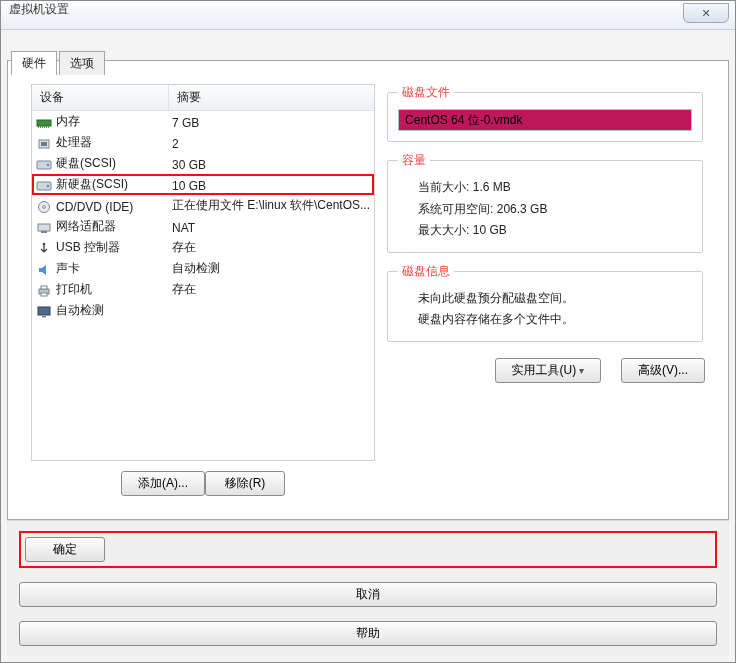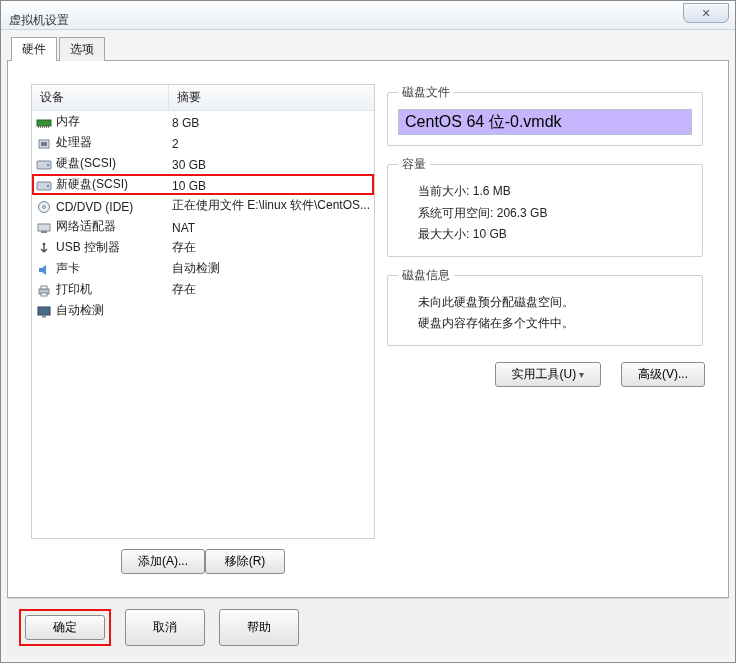--- a/index.html
+++ b/index.html
@@ -15,21 +15,21 @@
     background: #fff;
     border: 1px solid #8a8a8a;
     box-sizing: border-box;
     position: relative;
     display: flex; flex-direction: column;
   }
   .titlebar {
     height: 28px;
     background: linear-gradient(#fdfefe, #e9eff5);
     border-bottom: 1px solid #c9d1da;
-    display: flex; align-items: flex-end;
+    display: flex; align-items: flex-start;
     padding: 0 8px;
     font-size: 12px;
     color: #333;
     position: relative;
   }
   .titlebar .close {
     position: absolute; right: 6px; top: 2px;
     width: 44px; height: 18px;
     border: 1px solid #9aa8b8;
     border-radius: 0 0 6px 6px;
@@ -41,21 +41,21 @@
     flex: 1;
     background: #f4f4f4;
     padding: 6px;
     display: flex; flex-direction: column;
     box-sizing: border-box;
   }
   .tabstrip {
     display: flex;
     padding-left: 4px;
     position: relative;
-    top: 1px;
+    top: 15px;
   }
   .tab {
     border: 1px solid #a6a6a6;
     border-bottom: none;
     padding: 3px 10px;
     background: #f0f0f0;
     margin-right: 2px;
     position: relative;
     z-index: 1;
   }
@@ -125,44 +125,44 @@
   .rightcol {
     width: 325px;
     display:flex; flex-direction:column;
     gap: 10px;
   }
   fieldset {
     border: 1px solid #cfcfcf;
     border-radius: 2px;
     padding: 8px 10px 10px 10px;
   }
-  legend { padding: 0 4px; color:#404040;}
+  legend { padding: 0 4px; color:#ef4444;}
   .diskfile-input {
     border: 1px solid #b8c2cc;
     padding: 3px 6px;
-    background:#c4b5fd;
+    background:#be185d;
     width: 100%;
     box-sizing:border-box;
-    font-family: inherit; font-size:16px;
+    font-family: inherit; font-size:12px;
   }
   .kv { line-height: 1.8; margin-left: 20px; }
   .rightbuttons {
     display:flex; justify-content:flex-end; gap:20px;
     margin-top: 6px;
   }
   button.dropdown::after {
     content: " ▾";
     font-size: 10px;
     color:#555;
   }
   .bottom-bar {
     background:#f0f0f0;
     border-top: 1px solid #d8d8d8;
     padding: 10px 12px;
-    display:flex; gap:14px;
+    display:flex; justify-content:flex-end; gap:14px;flex-direction:column;
   }
   .hl-red-btn {
     border: 2px solid #e11;
     padding: 4px;
     display:inline-block;
   }
 
   
   .ic svg { width:16px; height:14px; display:block;}
 </style>
@@ -204,21 +204,21 @@
                     <rect x="1" y="4" width="14" height="6" fill="#3a8f3a" stroke="#246b24"></rect>
                     <rect x="2" y="10" width="1" height="2" fill="#777"></rect>
                     <rect x="4" y="10" width="1" height="2" fill="#777"></rect>
                     <rect x="6" y="10" width="1" height="2" fill="#777"></rect>
                     <rect x="8" y="10" width="1" height="2" fill="#777"></rect>
                     <rect x="10" y="10" width="1" height="2" fill="#777"></rect>
                     <rect x="12" y="10" width="1" height="2" fill="#777"></rect>
                   </svg>
                 </span>
                 <span class="name">内存</span>
-                <span class="summary">8 GB</span>
+                <span class="summary">7 GB</span>
               </div>
               <div class="devrow">
                 <span class="icon ic">
                   <svg viewBox="0 0 16 14">
                     <rect x="3" y="3" width="10" height="8" fill="#d9dde2" stroke="#7a8694"></rect>
                     <rect x="5" y="5" width="6" height="4" fill="#6e7a87"></rect>
                   </svg>
                 </span>
                 <span class="name">处理器</span>
                 <span class="summary">2</span>

